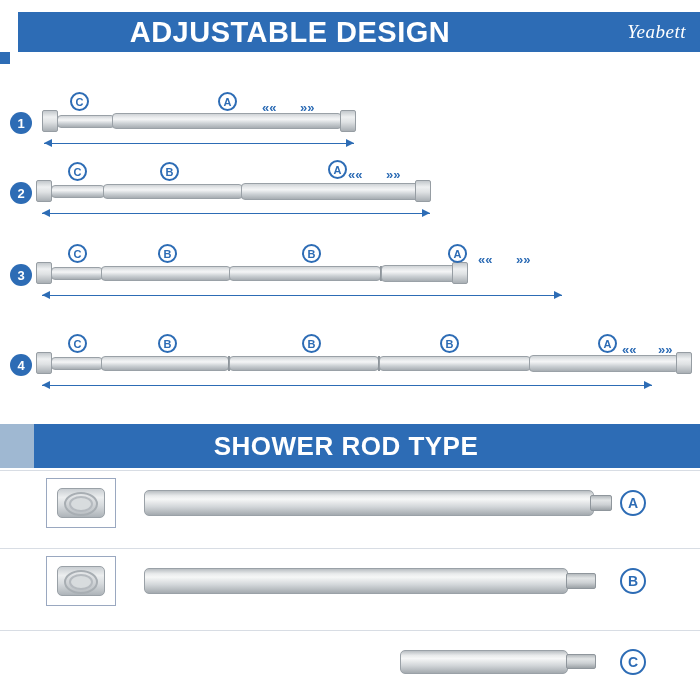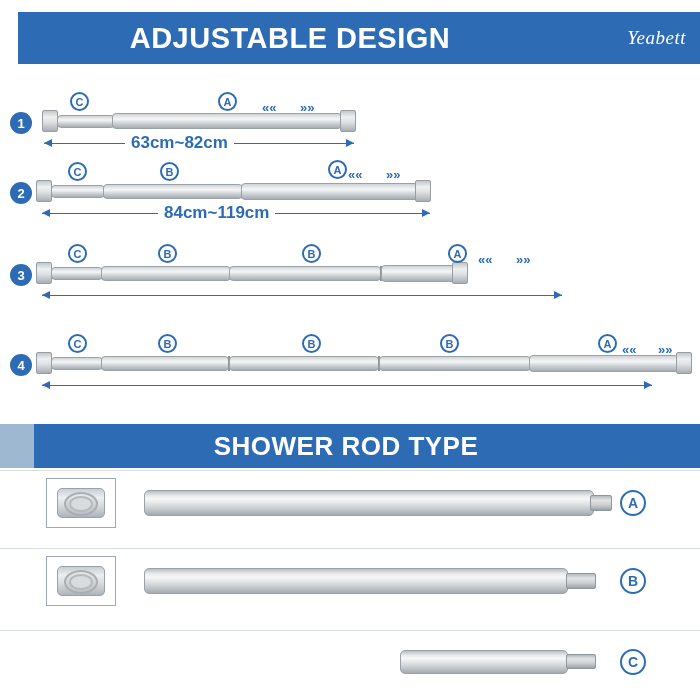--- a/index.html
+++ b/index.html
@@ -24,21 +24,21 @@
   .band {
     position: absolute;
     left: 0;
     width: 700px;
     background: #2d6cb5;
     display: flex;
     align-items: center;
   }
   .band-top {
     top: 12px;
-    height: 52px;
+    height: 40px;
   }
   .band-left-rule {
     position: absolute;
     left: 0;
     top: 0;
     width: 18px;
     height: 100%;
     background: #ffffff;
   }
   .band-title {
@@ -289,21 +289,20 @@
 
     <div class="tag" style="left:70px;top:-8px;">C</div>
     <div class="tag" style="left:218px;top:-8px;">A</div>
 
     <div class="chev" style="left:262px;top:1px;">««</div>
     <div class="chev" style="left:300px;top:1px;">»»</div>
 
     <div class="dim-line" style="left:44px;top:43px;width:310px;"></div>
     <div class="dim-arrow-l" style="left:44px;top:39px;"></div>
     <div class="dim-arrow-r" style="left:346px;top:39px;"></div>
-    <div class="dim-label" style="left:125px;top:33px;">63cm~82cm</div>
   </div>
 
   <div class="row" style="top:170px;height:60px;">
     <div class="step-badge" style="left:10px;top:12px;">2</div>
 
     <div class="cap" style="left:36px;top:10px;height:22px;"></div>
     <div class="rod" style="left:51px;top:15px;width:54px;height:13px;"></div>
     <div class="rod" style="left:103px;top:14px;width:140px;height:15px;"></div>
     <div class="rod" style="left:241px;top:13px;width:180px;height:17px;"></div>
     <div class="cap" style="left:415px;top:10px;height:22px;"></div>
@@ -311,21 +310,20 @@
     <div class="tag" style="left:68px;top:-8px;">C</div>
     <div class="tag" style="left:160px;top:-8px;">B</div>
     <div class="tag" style="left:328px;top:-10px;">A</div>
 
     <div class="chev" style="left:348px;top:-2px;">««</div>
     <div class="chev" style="left:386px;top:-2px;">»»</div>
 
     <div class="dim-line" style="left:42px;top:43px;width:388px;"></div>
     <div class="dim-arrow-l" style="left:42px;top:39px;"></div>
     <div class="dim-arrow-r" style="left:422px;top:39px;"></div>
-    <div class="dim-label" style="left:158px;top:33px;">84cm~119cm</div>
   </div>
 
   <div class="row" style="top:252px;height:60px;">
     <div class="step-badge" style="left:10px;top:12px;">3</div>
 
     <div class="cap" style="left:36px;top:10px;height:22px;"></div>
     <div class="rod" style="left:51px;top:15px;width:52px;height:13px;"></div>
     <div class="rod" style="left:101px;top:14px;width:130px;height:15px;"></div>
     <div class="rod" style="left:229px;top:14px;width:152px;height:15px;"></div>
     <div class="seam" style="left:380px;top:14px;height:15px;"></div>

